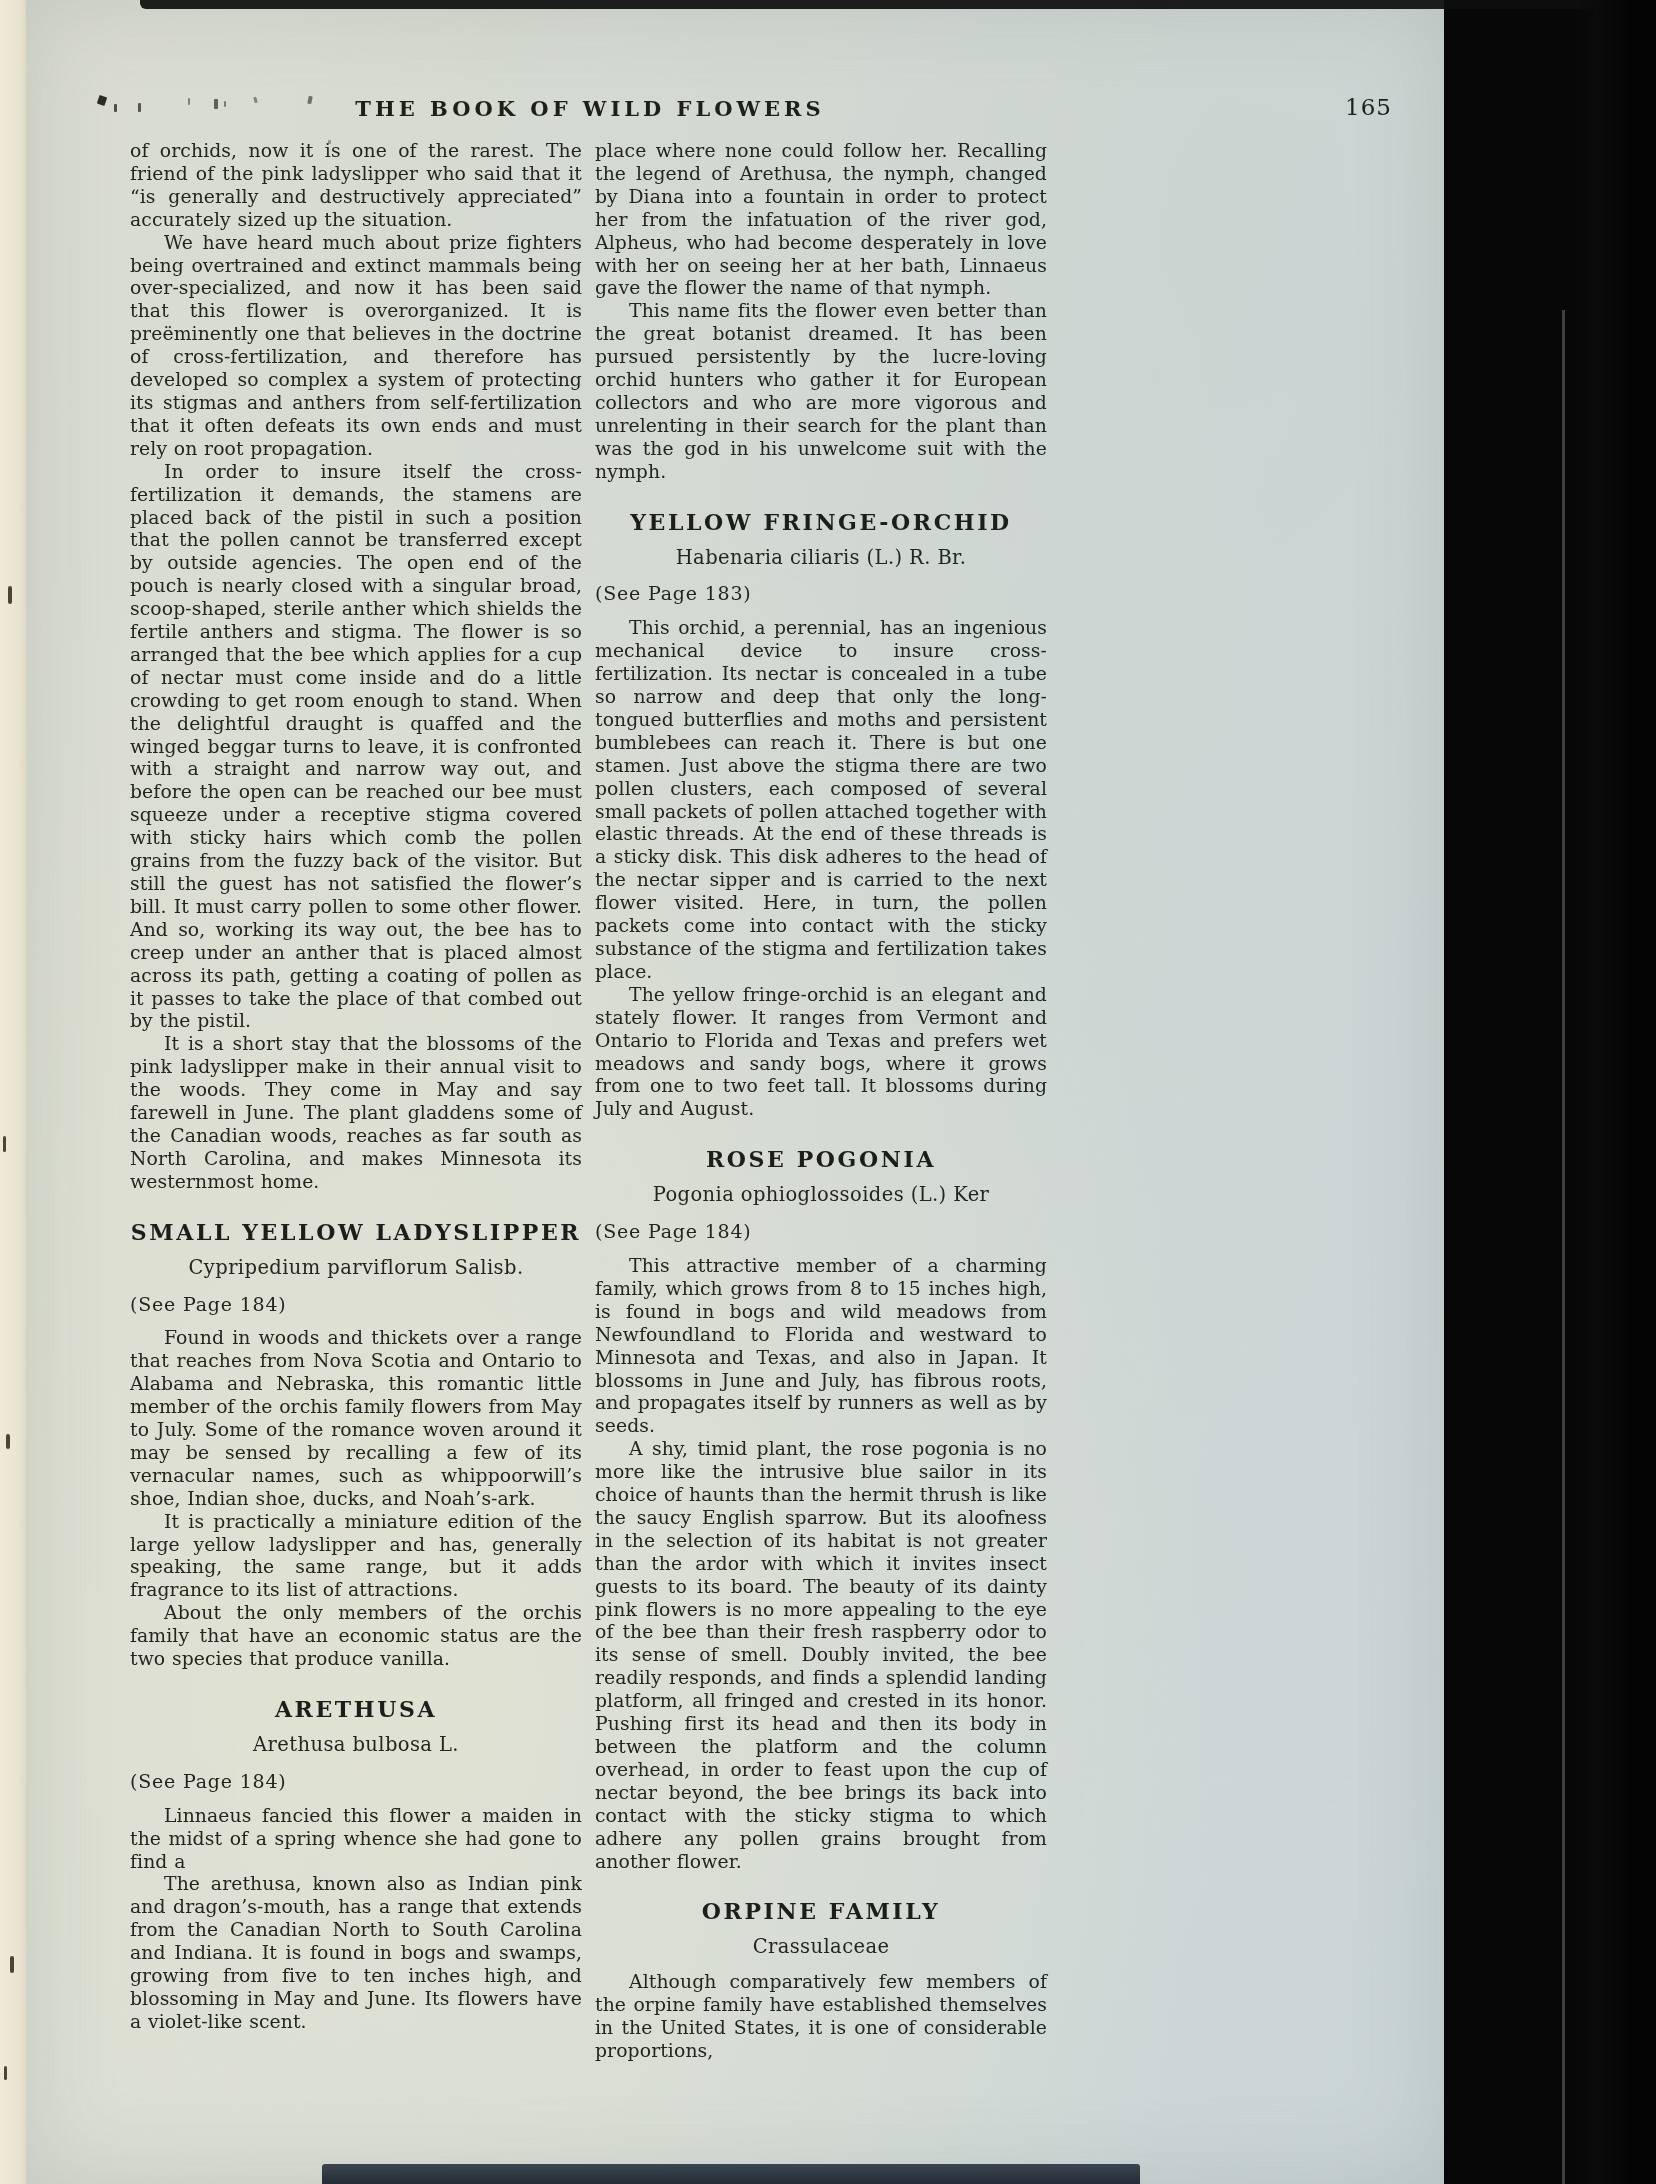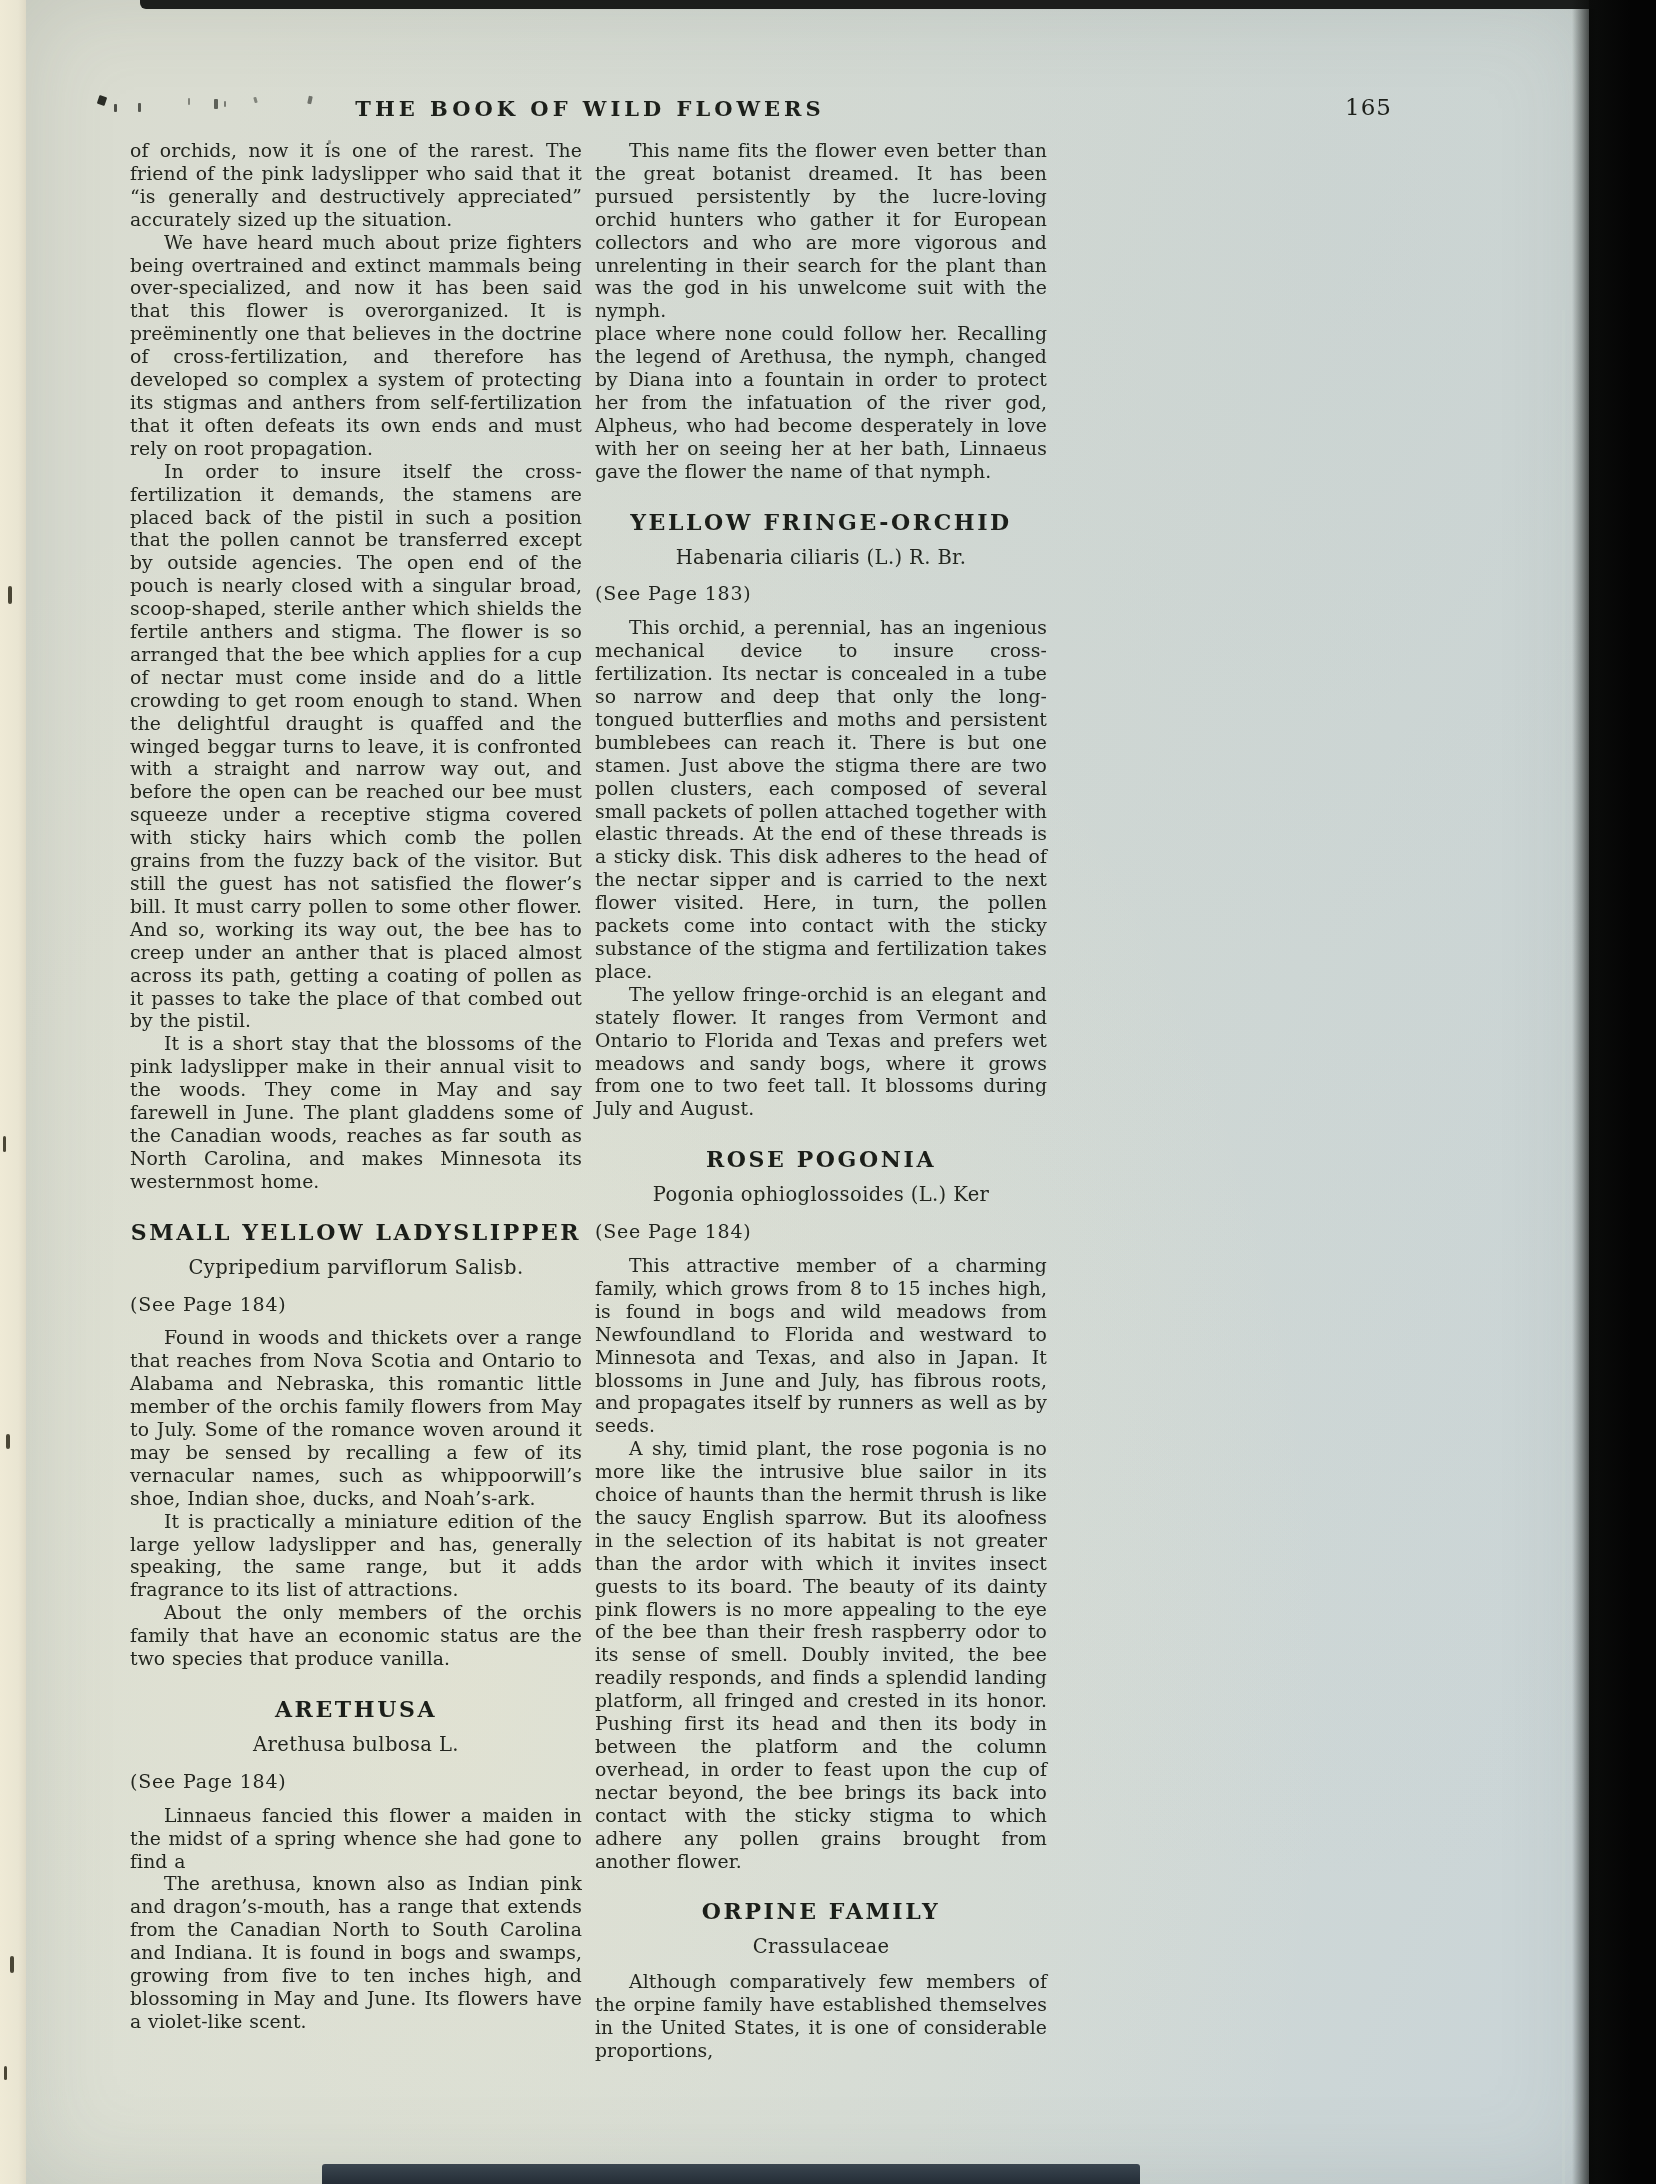--- a/index.html
+++ b/index.html
@@ -16,21 +16,21 @@
     font-family:"DejaVu Serif","Liberation Serif",serif;
     color:var(--ink);
   }
   
   .adjacent-page{
     position:absolute;left:0;top:0;width:26px;height:2184px;
     background:linear-gradient(90deg,#efead6 0%,#e9e5d2 70%,#ded9c6 100%);
   }
   
   .page{
-    position:absolute;left:26px;top:0;width:1563px;height:2184px;
+    position:absolute;left:26px;top:0;width:1418px;height:2184px;
     background:
       radial-gradient(ellipse at 28% 78%, rgba(242,236,208,0.38), rgba(242,236,208,0) 55%),
       radial-gradient(ellipse at 85% 10%, rgba(185,198,202,0.30), rgba(185,198,202,0) 60%),
       linear-gradient(112deg,#dadcd0 0%,#d7dcd4 38%,#d1d9d6 68%,#c9d4d7 100%);
     box-shadow:inset 0 0 90px rgba(90,100,95,0.18);
   }
   
   .right-band{
     position:absolute;right:0;top:0;width:84px;height:2184px;
     background:linear-gradient(90deg,#15171500,#0a0b0a 30%,#040404 70%);
@@ -110,22 +110,22 @@
         <p class="para">Found in woods and thickets over a range that reaches from Nova Scotia and Ontario to Alabama and Nebraska, this romantic little member of the orchis family flowers from May to July.  Some of the romance woven around it may be sensed by recalling a few of its vernacular names, such as whippoorwill’s shoe, Indian shoe, ducks, and Noah’s-ark.</p>
         <p class="para">It is practically a miniature edition of the large yellow ladyslipper and has, generally speaking, the same range, but it adds fragrance to its list of attractions.</p>
         <p class="para">About the only members of the orchis family that have an economic status are the two species that produce vanilla.</p>
         <h2 class="section-heading">ARETHUSA</h2>
         <div class="species-name">Arethusa bulbosa L.</div>
         <div class="see-page">(See Page 184)</div>
         <p class="para">Linnaeus fancied this flower a maiden in the midst of a spring whence she had gone to find a</p>
         <p class="para">The arethusa, known also as Indian pink and dragon’s-mouth, has a range that extends from the Canadian North to South Carolina and Indiana.  It is found in bogs and swamps, growing from five to ten inches high, and blossoming in May and June.  Its flowers have a violet-like scent.</p>
       </div>
     <div class="col col-right" id="col-right">
+        <p class="para noindent">place where none could follow her.  Recalling the legend of Arethusa, the nymph, changed by Diana into a fountain in order to protect her from the infatuation of the river god, Alpheus, who had become desperately in love with her on seeing her at her bath, Linnaeus gave the flower the name of that nymph.</p>
         <p class="para">This name fits the flower even better than the great botanist dreamed.  It has been pursued persistently by the lucre-loving orchid hunters who gather it for European collectors and who are more vigorous and unrelenting in their search for the plant than was the god in his unwelcome suit with the nymph.</p>
-        <p class="para noindent">place where none could follow her.  Recalling the legend of Arethusa, the nymph, changed by Diana into a fountain in order to protect her from the infatuation of the river god, Alpheus, who had become desperately in love with her on seeing her at her bath, Linnaeus gave the flower the name of that nymph.</p>
         <h2 class="section-heading">YELLOW FRINGE-ORCHID</h2>
         <div class="species-name">Habenaria ciliaris (L.) R. Br.</div>
         <div class="see-page">(See Page 183)</div>
         <p class="para">This orchid, a perennial, has an ingenious mechanical device to insure cross-fertilization.  Its nectar is concealed in a tube so narrow and deep that only the long-tongued butterflies and moths and persistent bumblebees can reach it.  There is but one stamen.  Just above the stigma there are two pollen clusters, each composed of several small packets of pollen attached together with elastic threads.  At the end of these threads is a sticky disk.  This disk adheres to the head of the nectar sipper and is carried to the next flower visited.  Here, in turn, the pollen packets come into contact with the sticky substance of the stigma and fertilization takes place.</p>
         <p class="para">The yellow fringe-orchid is an elegant and stately flower.  It ranges from Vermont and Ontario to Florida and Texas and prefers wet meadows and sandy bogs, where it grows from one to two feet tall.  It blossoms during July and August.</p>
         <h2 class="section-heading">ROSE POGONIA</h2>
         <div class="species-name">Pogonia ophioglossoides (L.) Ker</div>
         <div class="see-page">(See Page 184)</div>
         <p class="para">This attractive member of a charming family, which grows from 8 to 15 inches high, is found in bogs and wild meadows from Newfoundland to Florida and westward to Minnesota and Texas, and also in Japan.  It blossoms in June and July, has fibrous roots, and propagates itself by runners as well as by seeds.</p>
         <p class="para">A shy, timid plant, the rose pogonia is no more like the intrusive blue sailor in its choice of haunts than the hermit thrush is like the saucy English sparrow.  But its aloofness in the selection of its habitat is not greater than the ardor with which it invites insect guests to its board.  The beauty of its dainty pink flowers is no more appealing to the eye of the bee than their fresh raspberry odor to its sense of smell.  Doubly invited, the bee readily responds, and finds a splendid landing platform, all fringed and crested in its honor.  Pushing first its head and then its body in between the platform and the column overhead, in order to feast upon the cup of nectar beyond, the bee brings its back into contact with the sticky stigma to which adhere any pollen grains brought from another flower.</p>

